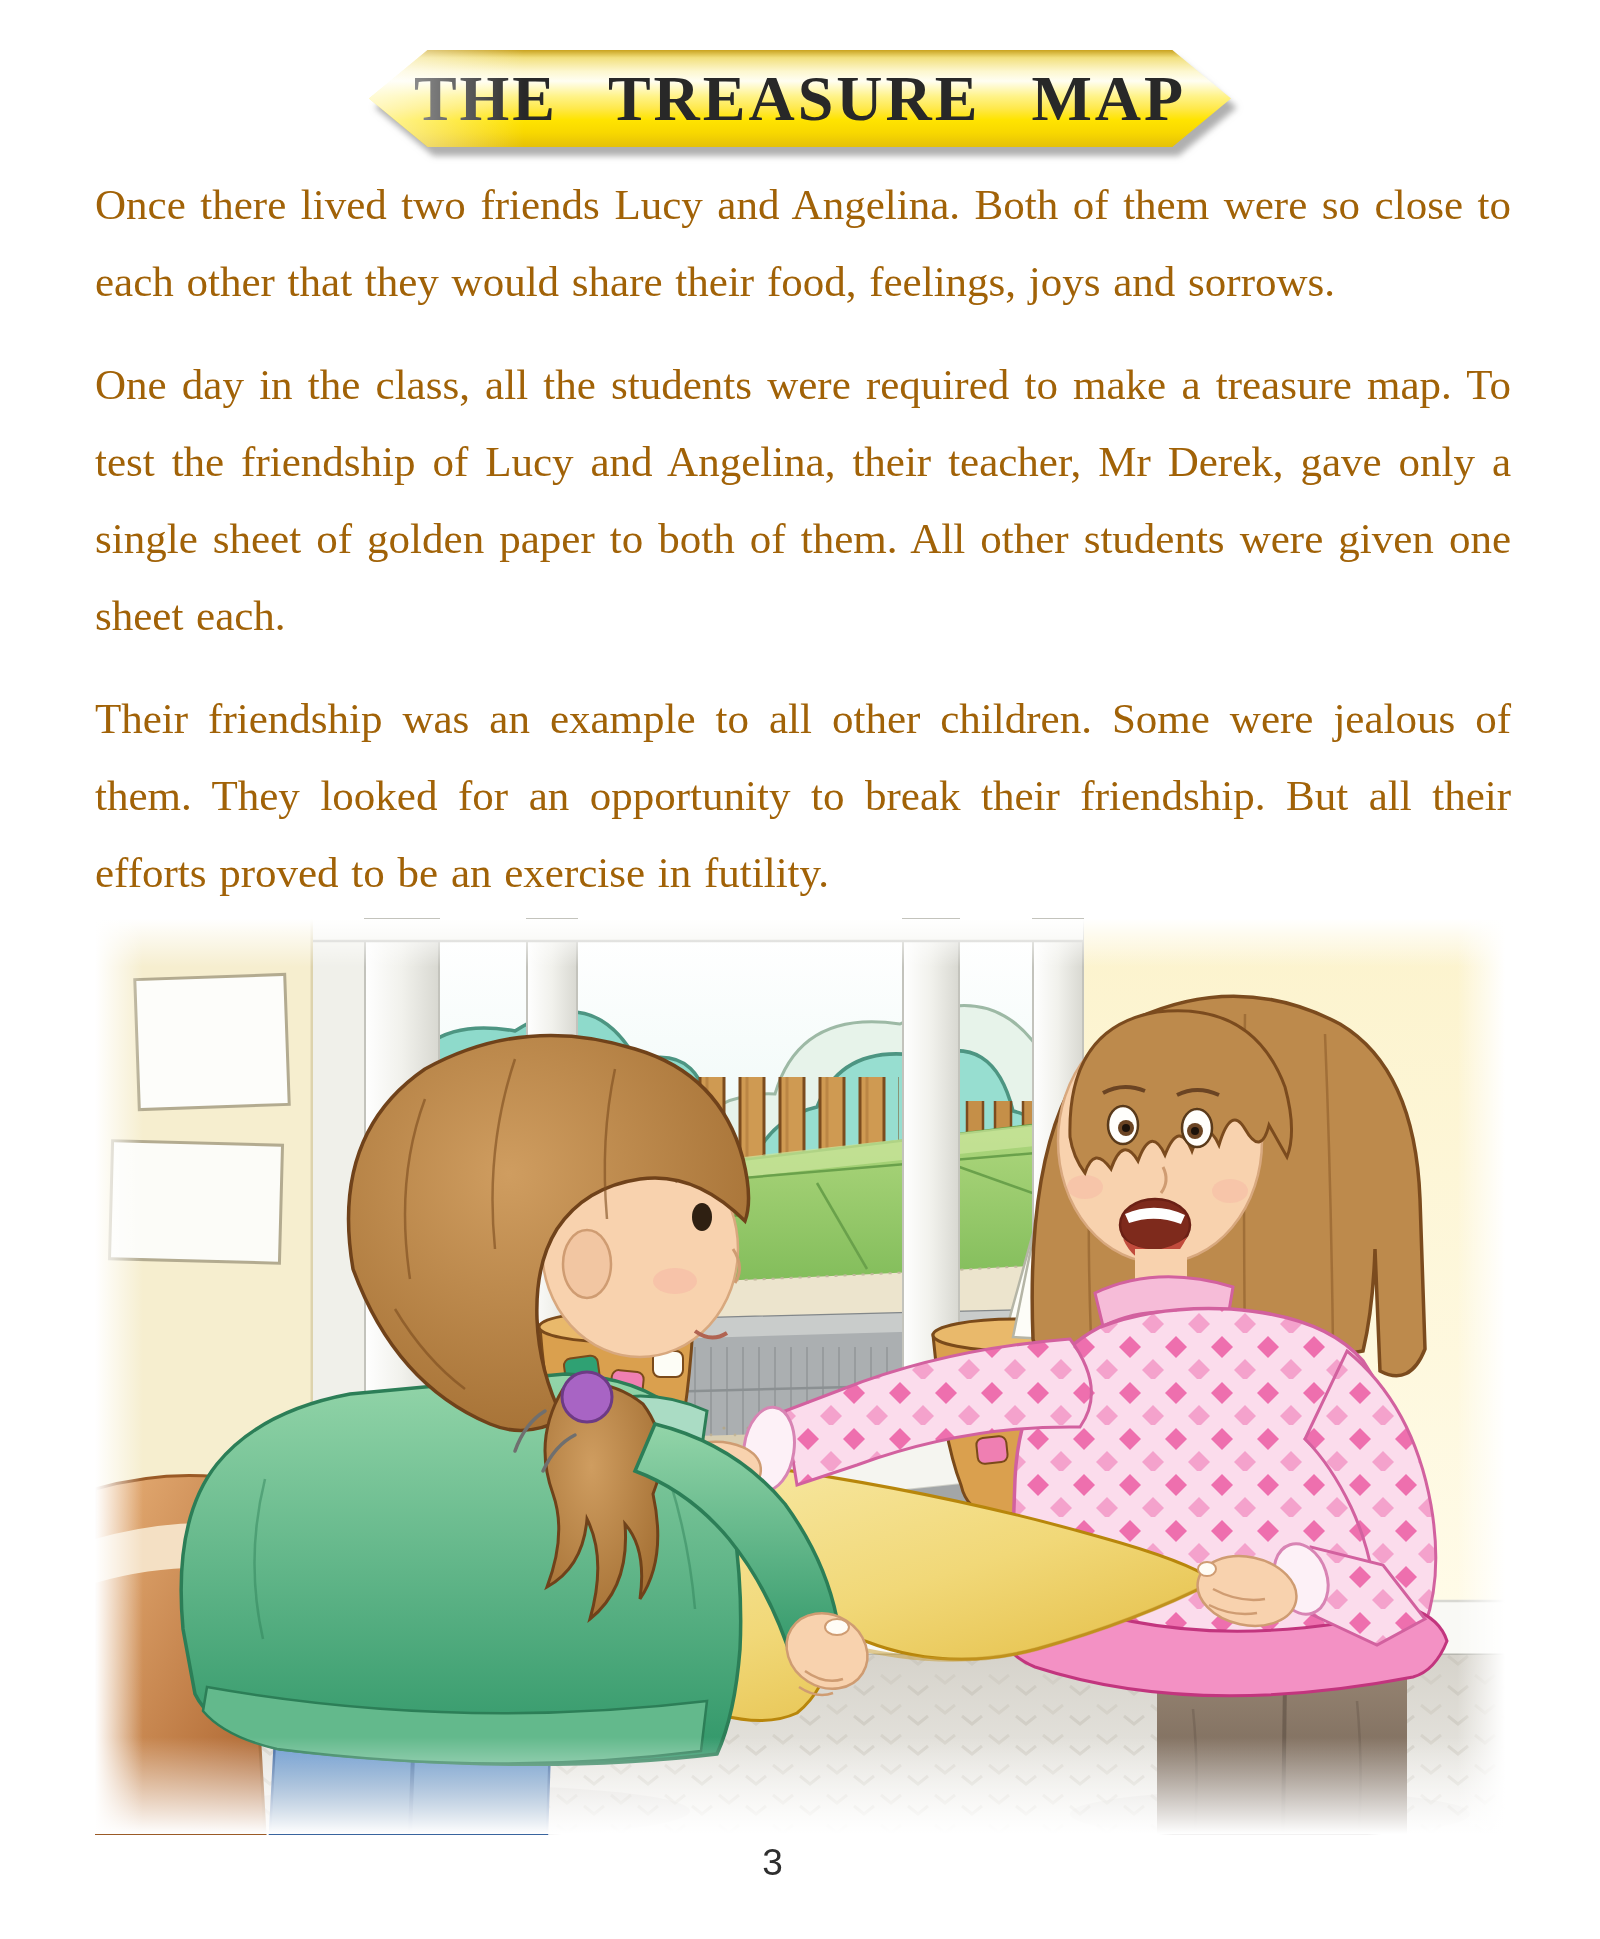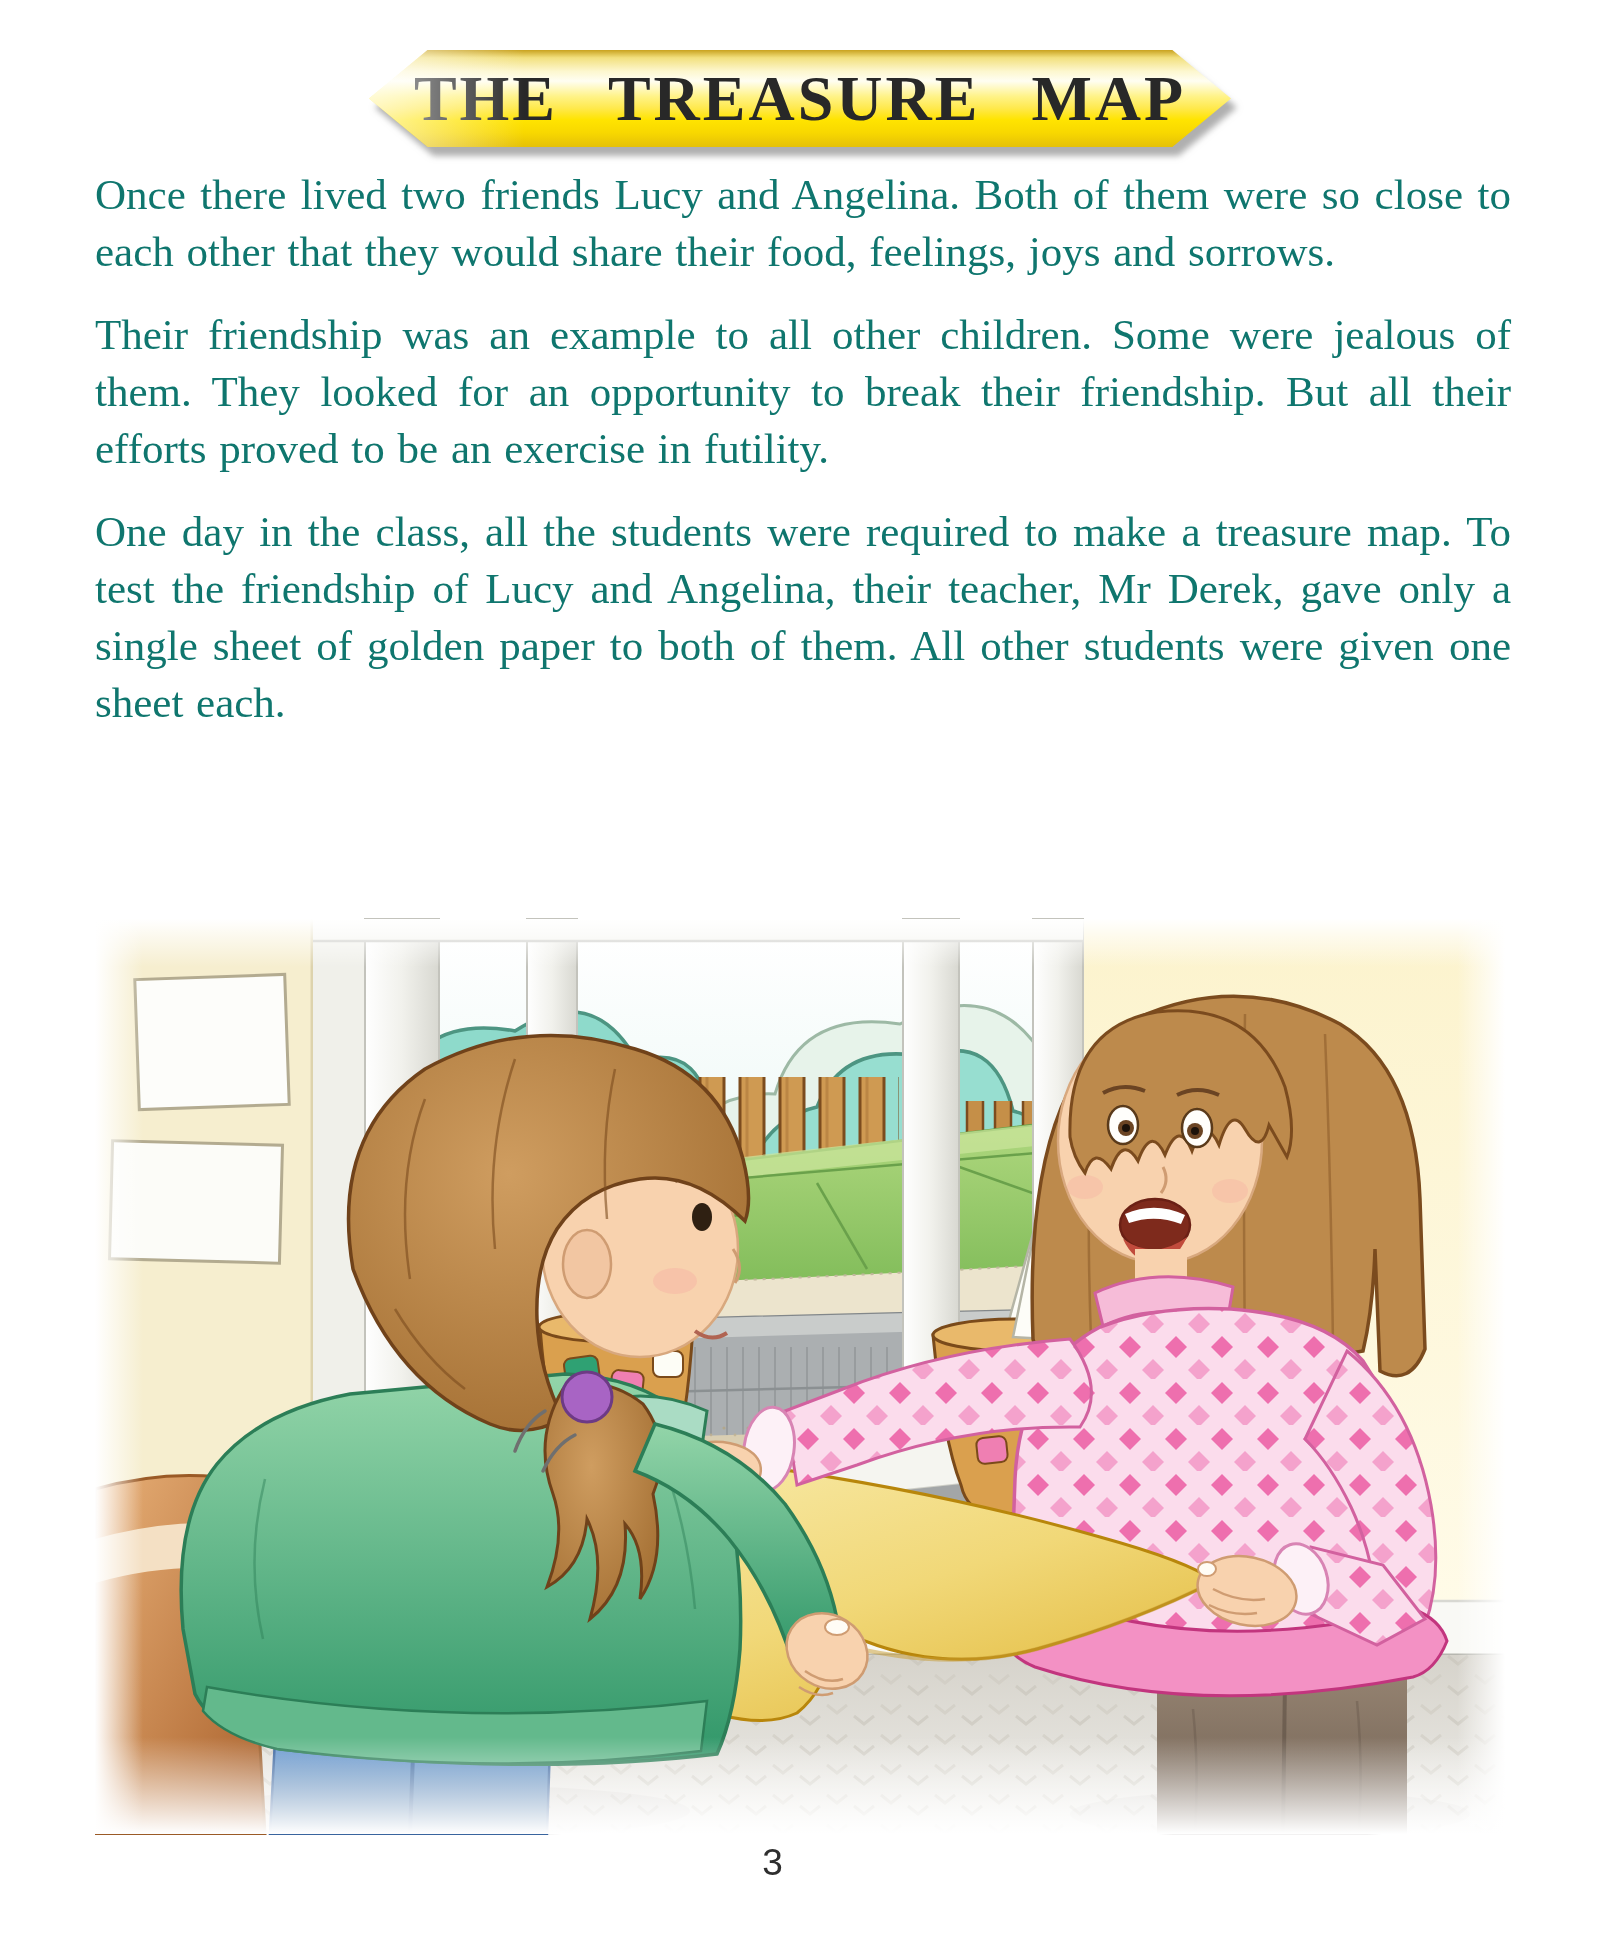--- a/index.html
+++ b/index.html
@@ -26,22 +26,22 @@
     background: linear-gradient(90deg, rgba(255,255,255,.65) 0%, rgba(255,255,255,0) 18%);
     pointer-events:none;
   }
   .banner-title {
     font-weight:bold; font-size:64px; letter-spacing:3px; word-spacing:32px;
     color:#282828; white-space:nowrap;
   }
   
   .story { position:absolute; left:95px; top:166px; width:1416px; }
   .story p {
-    margin:0 0 26px 0; font-size:43px; line-height:57px;
-    text-align:justify; color:#0f766e; word-spacing:2px;
+    margin:0 0 26px 0; font-size:43px; line-height:77px;
+    text-align:justify; color:#a16207; word-spacing:2px;
   }
   
   .illustration { position:absolute; left:95px; top:918px; width:1410px; height:917px; }
   
   .page-num {
     position:absolute; top:1842px; left:0; width:1545px; text-align:center;
     font-family:"Liberation Sans", sans-serif; font-size:37px; color:#2e2e2e;
   }
 </style>
 </head>
@@ -50,22 +50,22 @@
 <div class="page">
 
   <div class="banner-wrap">
     <div class="banner">
       <span class="banner-title">THE TREASURE MAP</span>
     </div>
   </div>
 
   <div class="story">
     <p>Once there lived two friends Lucy and Angelina. Both of them were so close to each other that they would share their food, feelings, joys and sorrows.</p>
+    <p>One day in the class, all the students were required to make a treasure map. To test the friendship of Lucy and Angelina, their teacher, Mr Derek, gave only a single sheet of golden paper to both of them. All other students were given one sheet each.</p>
     <p>Their friendship was an example to all other children. Some were jealous of them. They looked for an opportunity to break their friendship. But all their efforts proved to be an exercise in futility.</p>
-    <p>One day in the class, all the students were required to make a treasure map. To test the friendship of Lucy and Angelina, their teacher, Mr Derek, gave only a single sheet of golden paper to both of them. All other students were given one sheet each.</p>
   </div>
 
   <svg class="illustration" viewBox="0 0 1410 915" xmlns="http://www.w3.org/2000/svg" role="img">
     <title>Two friends stand in a classroom by a window, together holding one golden sheet of paper. One girl wears a green sweater with a brown ponytail; the other wears a pink diamond-patterned sweater with a brown bob. Outside the window are bushes, a wooden picket fence and a green field; two paper craft cups sit on the windowsill.</title>
     <defs>
       <linearGradient id="wallRG" x1="0" y1="0" x2="0" y2="1">
         <stop offset="0" stop-color="#fcf3cd"></stop>
           <stop offset="1" stop-color="#fffbe8"></stop>
       </linearGradient>
       <linearGradient id="skyG" x1="0" y1="0" x2="0" y2="1">

